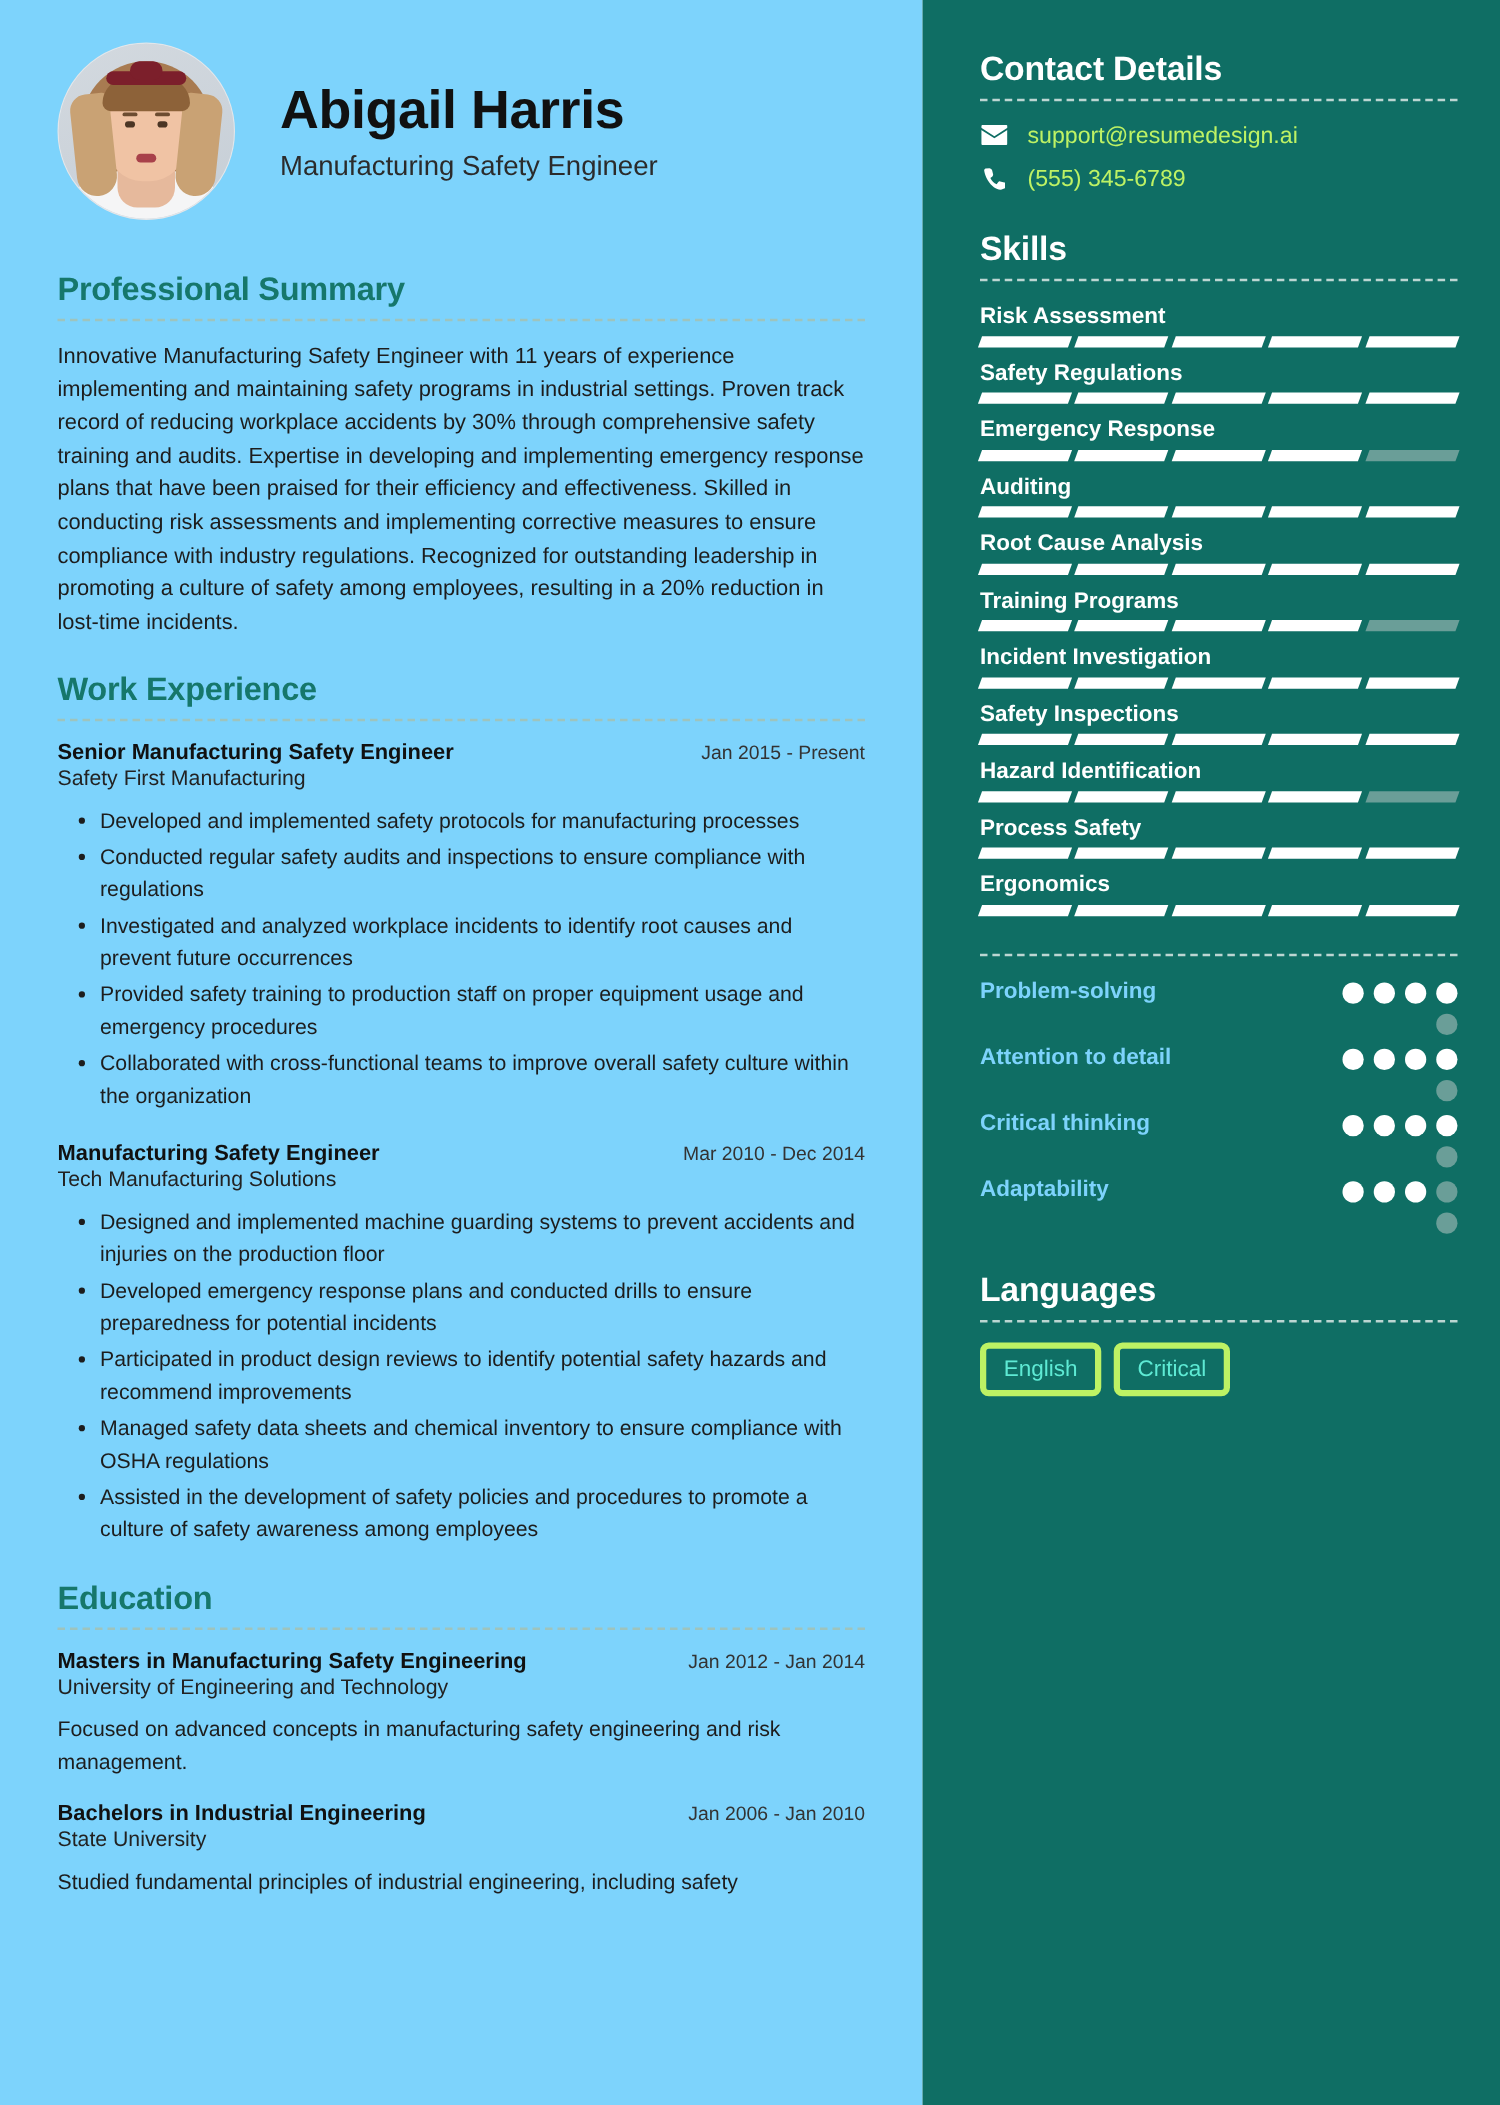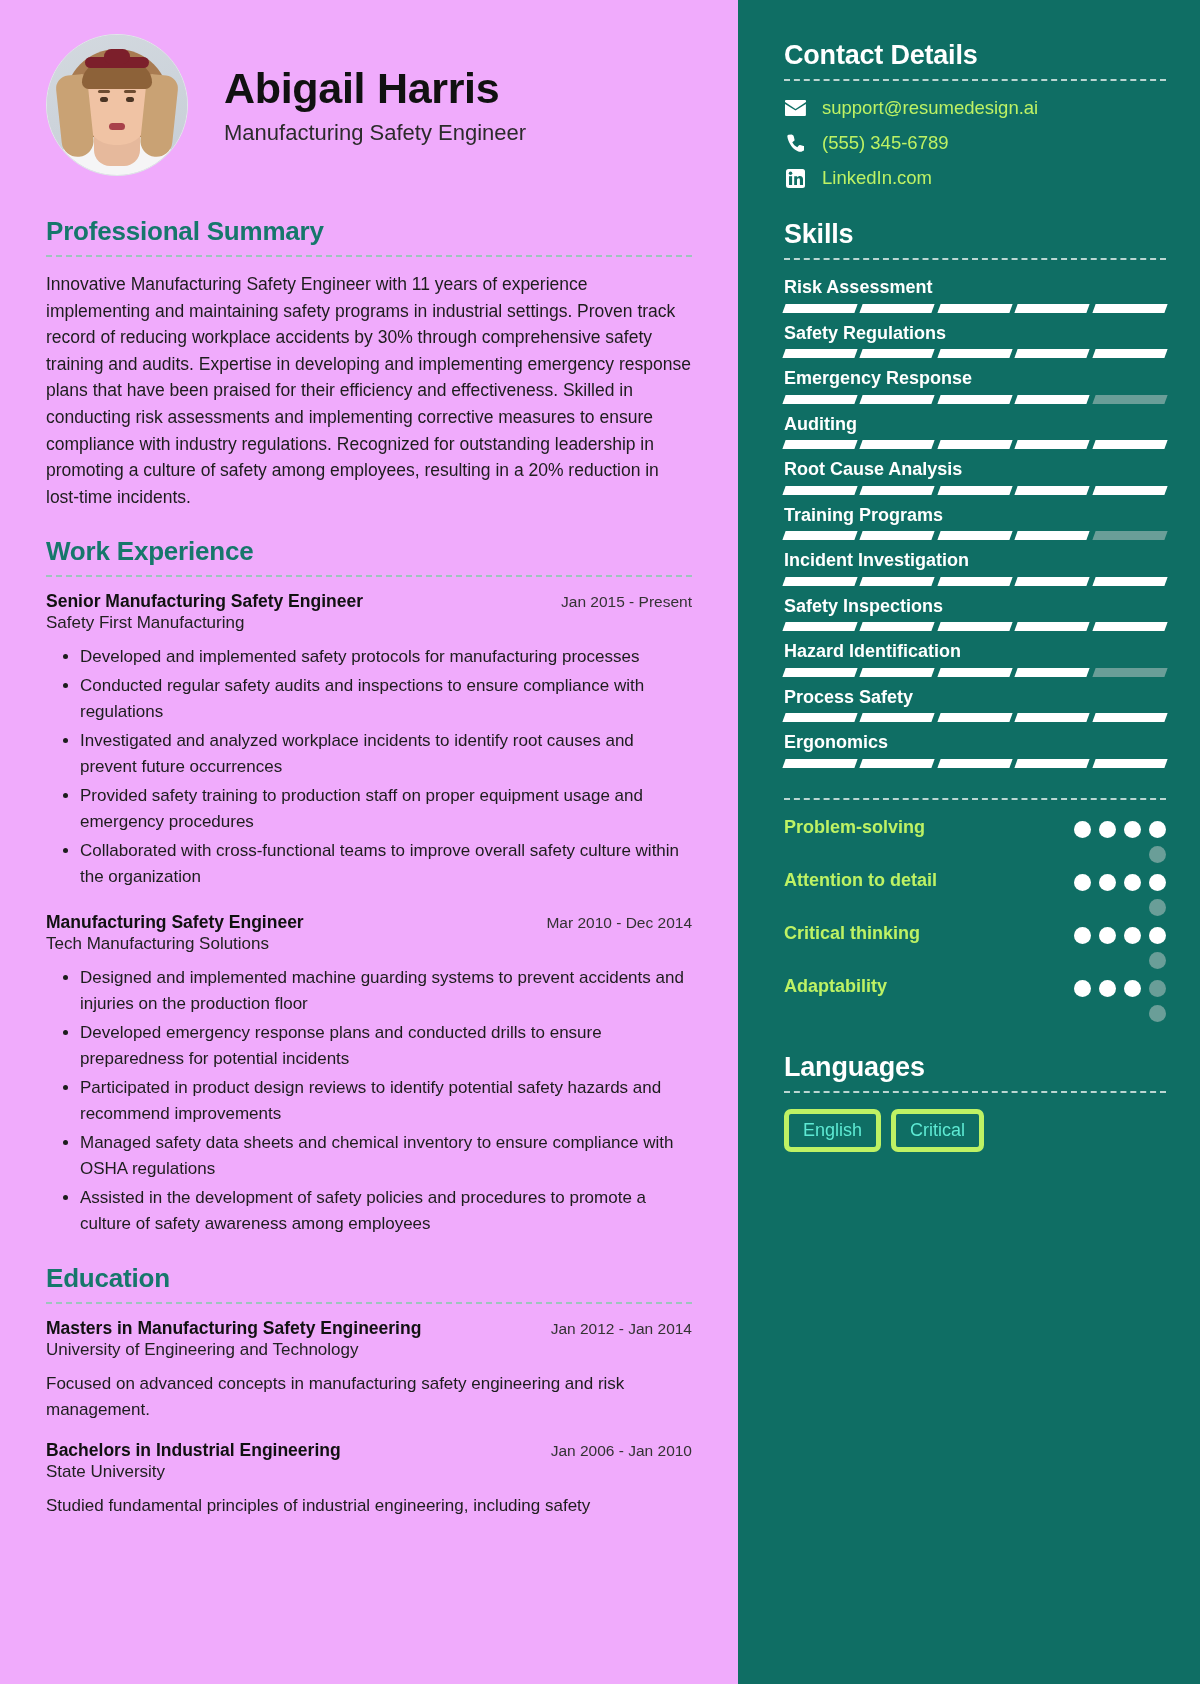--- a/index.html
+++ b/index.html
@@ -16,21 +16,21 @@
     height: 1684px;
     display: flex;
     overflow: hidden;
     background: #ffffff;
   }
 
   
   .main {
     width: 738px;
     padding: 34px 46px 0 46px;
-    background: #f0abfc;
+    background: #7dd3fc;
     overflow: hidden;
   }
 
   
   .hdr {
     display: flex;
     align-items: center;
     gap: 36px;
     margin-bottom: 40px;
   }
@@ -204,21 +204,21 @@
   .soft-row {
     display: flex;
     align-items: flex-start;
     justify-content: space-between;
     gap: 10px;
     margin-bottom: 6px;
   }
   .soft-name {
     font-size: 18px;
     font-weight: bold;
-    color: #bef264;
+    color: #7dd3fc;
     line-height: 1.28;
     max-width: 190px;
   }
   .dots {
     display: flex;
     flex-wrap: wrap;
     justify-content: flex-end;
     gap: 8px;
     width: 108px;
     flex: 0 0 108px;
@@ -355,31 +355,20 @@
             <span>support@resumedesign.ai</span>
           </div>
           <div class="contact-item">
             <span class="ci-icon">
               <svg width="17" height="19" viewBox="0 0 17 19">
                 <path fill="currentColor" d="M4.6.6l1 .3c.6.2 1 .7 1.1 1.3l.8 3.4c.1.6-.1 1.2-.6 1.5l-1.6 1.2c1 2.2 2.8 4 5 5l1.2-1.6c.4-.5 1-.7 1.6-.6l3.4.8c.6.1 1.1.6 1.2 1.2l.3 1.4c.2.9-.3 1.8-1.1 2.1l-1.6.6C12.4 19 6.6 16 3.2 10.2 1.6 7.5.7 4.7.4 2.7.2 1.8.7 1 1.5.8L4.6.6z"></path>
               </svg>
             </span>
             <span>(555) 345-6789</span>
           </div>
-          <div class="contact-item">
-            <span class="ci-icon">
-              <svg width="19" height="19" viewBox="0 0 19 19">
-                <rect x="0" y="0" width="19" height="19" rx="2.5" fill="currentColor"></rect>
-                <rect x="3" y="7.2" width="3.1" height="8.8" fill="#0f6e64"></rect>
-                <circle cx="4.55" cy="4.2" r="1.75" fill="#0f6e64"></circle>
-                <path d="M8.2 7.2h3v1.3c.5-.9 1.5-1.5 2.8-1.5 2 0 3 1.3 3 3.6V16h-3.1v-4.9c0-1.2-.4-1.8-1.4-1.8s-1.5.7-1.5 1.9V16H8.2V7.2z" fill="#0f6e64"></path>
-              </svg>
-            </span>
-            <span>LinkedIn.com</span>
-          </div>
         </div>
     </div>
 
     <div class="side-block">
       <div class="side-title">Skills</div>
       <div class="side-rule"></div>
       <div id="skills">
           <div class="skill">
             <div class="skill-name">Risk Assessment</div>
             <div class="bar">

